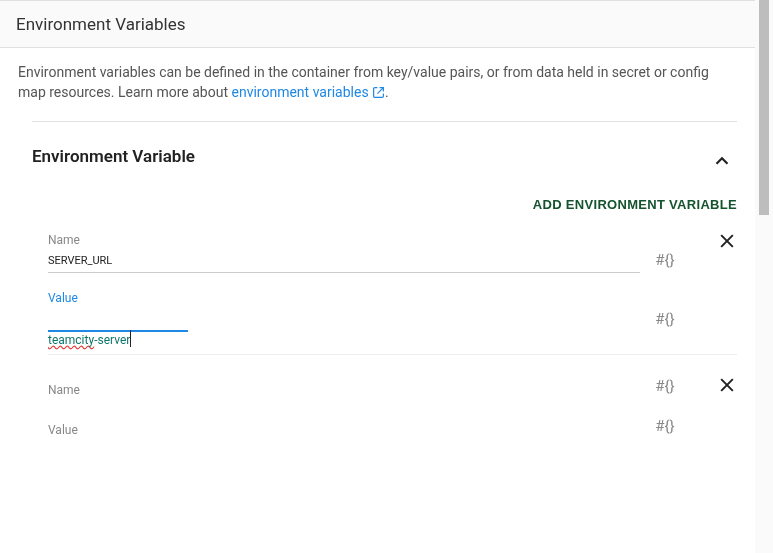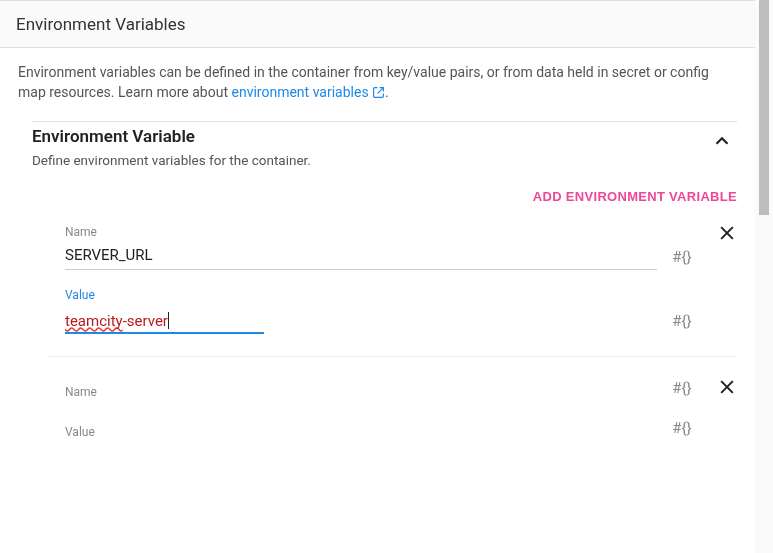--- a/index.html
+++ b/index.html
@@ -46,21 +46,21 @@
 
   .desc {
     font-size: 14px; color: #555; line-height: 1.45;
     margin-bottom: 18px;
   }
   .desc a { color: #1e88e5; text-decoration: none; }
   .ext-icon { display:inline-block; vertical-align:-2px; }
 
   .panel {
     border-top: 1px solid #e0e0e0;
-    padding-top: 4px;
+    padding-top: 24px;
     margin-left: 14px;
   }
   .panel-head {
     display: flex; justify-content: space-between; align-items: flex-start;
   }
   .panel-head .titles h3 {
     font-size: 17px; font-weight: 600; color: #222; margin-bottom: 6px;
   }
   .panel-head .titles p {
     font-size: 13.5px; color: #555;
@@ -69,50 +69,50 @@
     cursor: pointer;
     padding: 4px;
   }
 
   .add-row {
     text-align: right;
     margin: 18px 0 10px;
   }
   .add-btn {
     background: none; border: none;
-    color: #ec4899; font-weight: 600; font-size: 13px;
+    color: #14532d; font-weight: 600; font-size: 13px;
     letter-spacing: .3px; cursor: pointer;
   }
 
   .var-block {
     margin-left: 16px;
     padding-top: 10px;
     position: relative;
   }
   .var-block + .var-block {
     border-top: 1px solid #eee;
     margin-top: 22px;
     padding-top: 22px;
   }
 
   .field-row {
     display: flex; align-items: flex-end;
     gap: 14px;
   }
   .field {
     flex: 0 0 592px;
-    display: flex; flex-direction: column; margin-left: 17px;
+    display: flex; flex-direction: column;
   }
   .field label {
     font-size: 12px; color: #888; margin-bottom: 2px;
   }
   .field label.active { color: #1e88e5; }
   .field input {
     border: none; border-bottom: 1px solid #ccc;
-    font-size: 15px; padding: 5px 0 5px 0;
+    font-size: 11px; padding: 5px 0 5px 0;
     outline: none; background: transparent;
     font-family: inherit;
     color: #222;
   }
   .field input.active {
     border-bottom: 2px solid #1e88e5;
   }
   .spell {
     text-decoration: underline wavy #e53935;
     text-decoration-skip-ink: none;
@@ -158,21 +158,20 @@
               <path d="M10 14L21 3"></path>
               <path d="M21 14v5a2 2 0 0 1-2 2H5a2 2 0 0 1-2-2V5a2 2 0 0 1 2-2h5"></path>
             </svg>
       </span></a><span>.</span>
   </p>
 
   <div class="panel">
     <div class="panel-head">
       <div class="titles">
         <h3>Environment Variable</h3>
-        <p>Define environment variables for the container.</p>
       </div>
       <div class="chev">
         <svg width="22" height="22" viewBox="0 0 24 24" fill="none" stroke="#222" stroke-width="2.4">
               <polyline points="6 15 12 9 18 15"></polyline>
             </svg>
       </div>
     </div>
 
     <div class="add-row">
       <button class="add-btn">ADD ENVIRONMENT VARIABLE</button>
@@ -190,21 +189,21 @@
           <label>Name</label>
           <input type="text" value="SERVER_URL" style="">
         </div>
         <div class="hash-icon">#{}</div>
       </div>
       <div class="field-row">
         <div class="field">
           <label class="active">Value</label>
           <div style="position:relative;">
             <input class="active" type="text" value="" style="color: transparent; caret-color: rgb(34, 34, 34);">
-            <div style="position:absolute;left:0;top:8px;font-size:15px;color:#b91c1c;pointer-events:none;">
+            <div style="position:absolute;left:0;top:23px;font-size:12px;color:#0f766e;pointer-events:none;">
               <span class="spell">teamcity</span><span>-server</span><span style="border-right:1px solid #222;display:inline-block;height:17px;vertical-align:-3px;"></span>
             </div>
           </div>
         </div>
         <div class="hash-icon">#{}</div>
       </div>
     </div>
 
     <div class="var-block">
       <div class="close-col">

